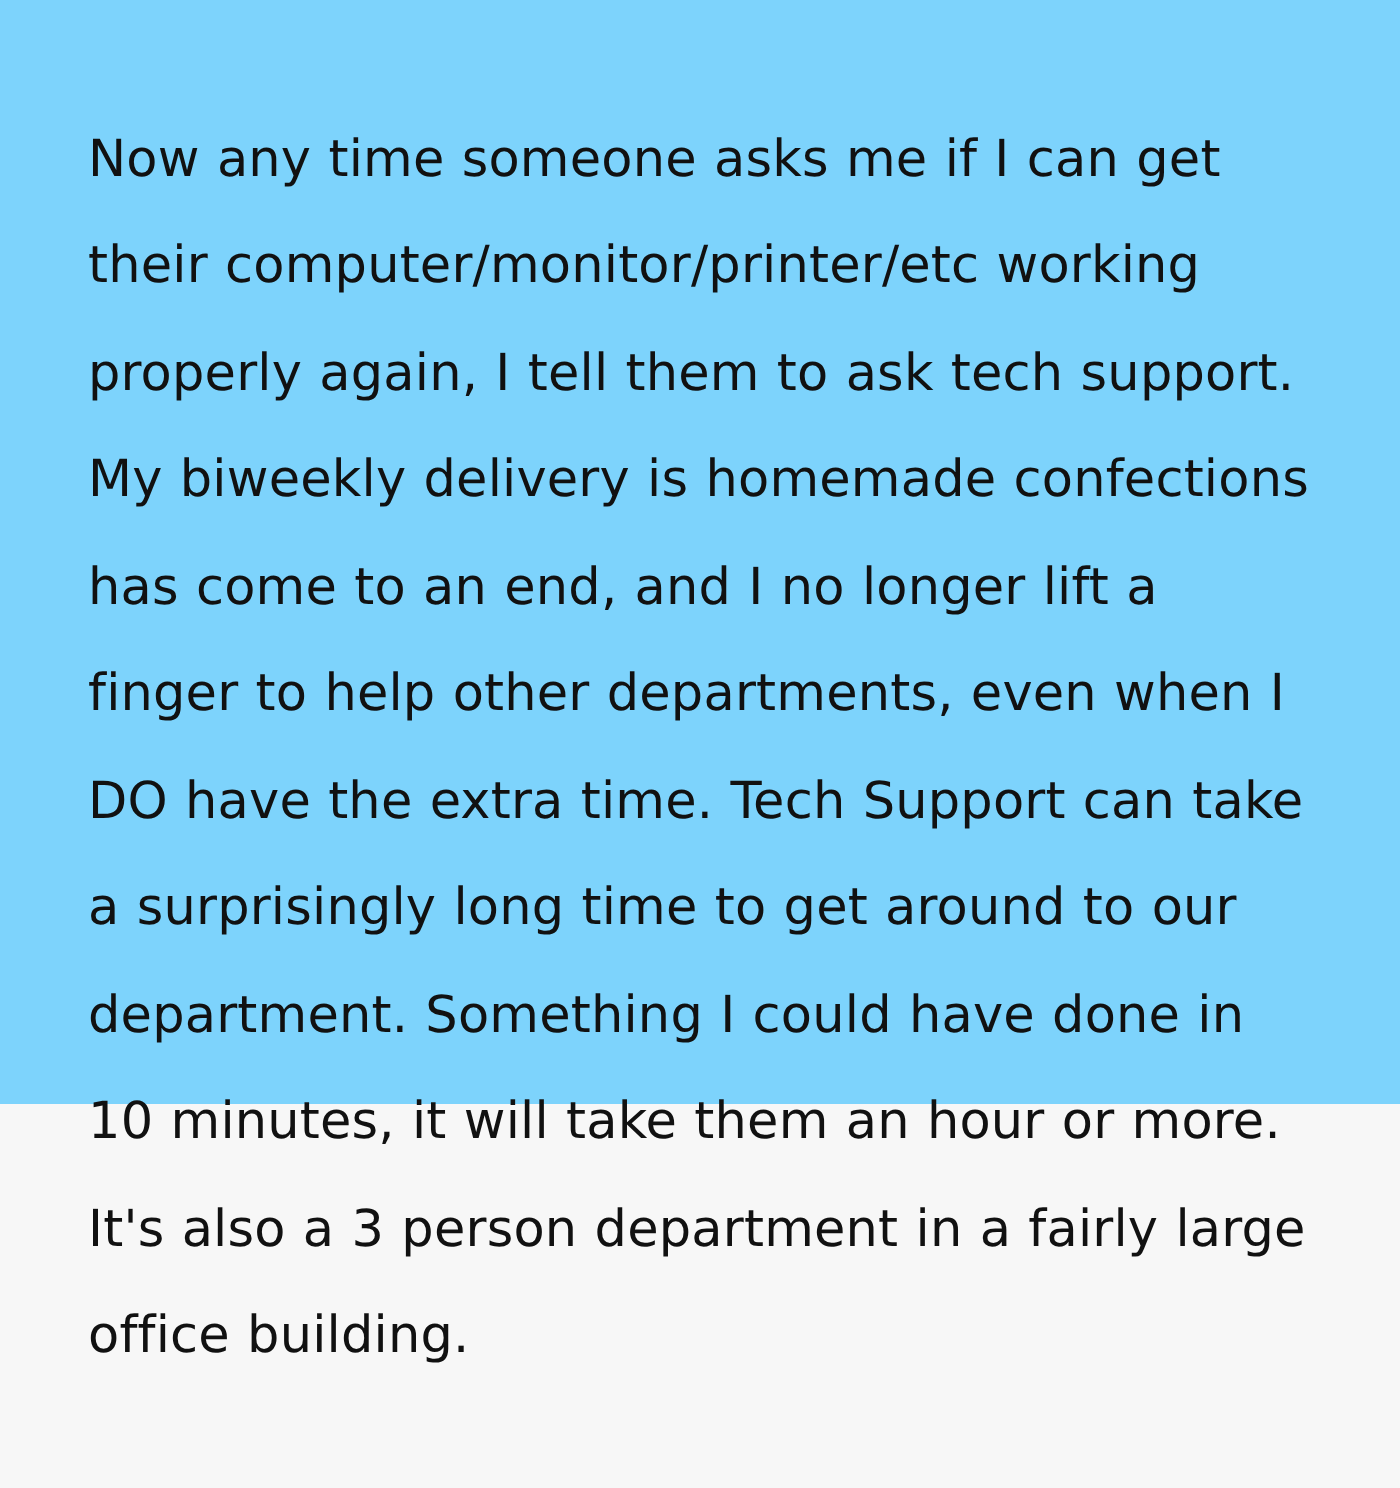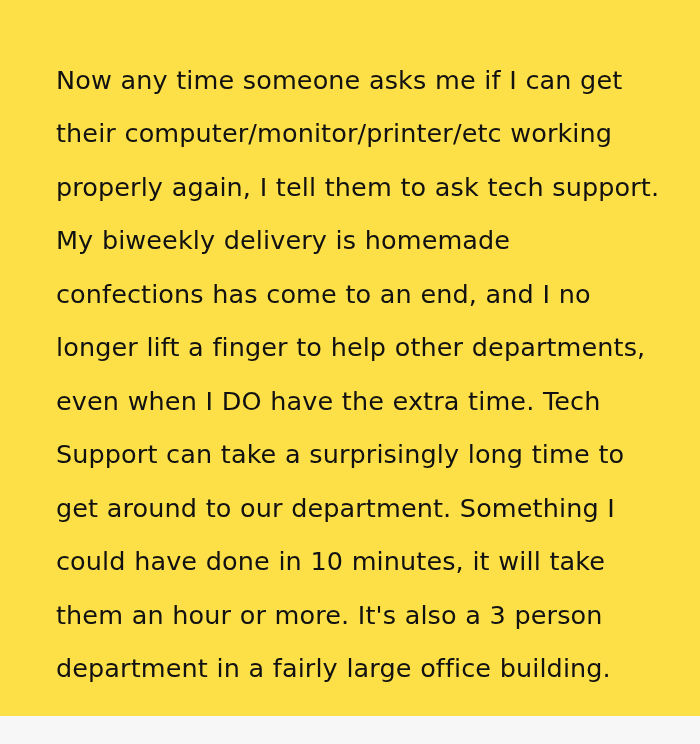--- a/index.html
+++ b/index.html
@@ -9,23 +9,23 @@
   body {
     width: 700px;
     height: 744px;
     background: #f7f7f7;
     font-family: "DejaVu Sans", sans-serif;
     overflow: hidden;
   }
   .page {
     box-sizing: border-box;
     width: 700px;
-    height: 716px;
-    background: #fde047;
-    padding: 28px 40px 20px 56px;
+    height: 552px;
+    background: #7dd3fc;
+    padding: 28px 40px 20px 44px;
     display: block;
   }
   .story-text {
     color: #111111;
     font-size: 25.5px;
     line-height: 53.5px;
     letter-spacing: 0.1px;
     word-spacing: 0.4px;
     text-align: left;
     white-space: normal;

